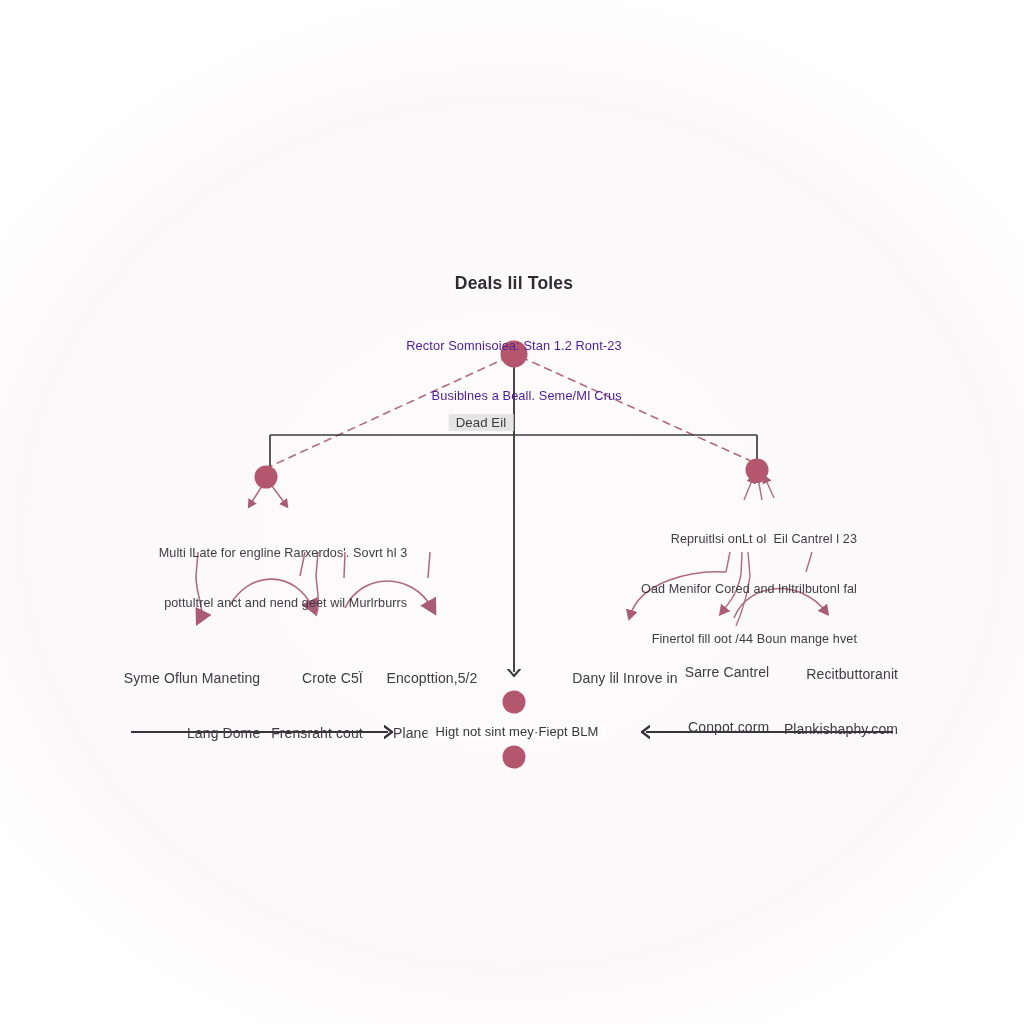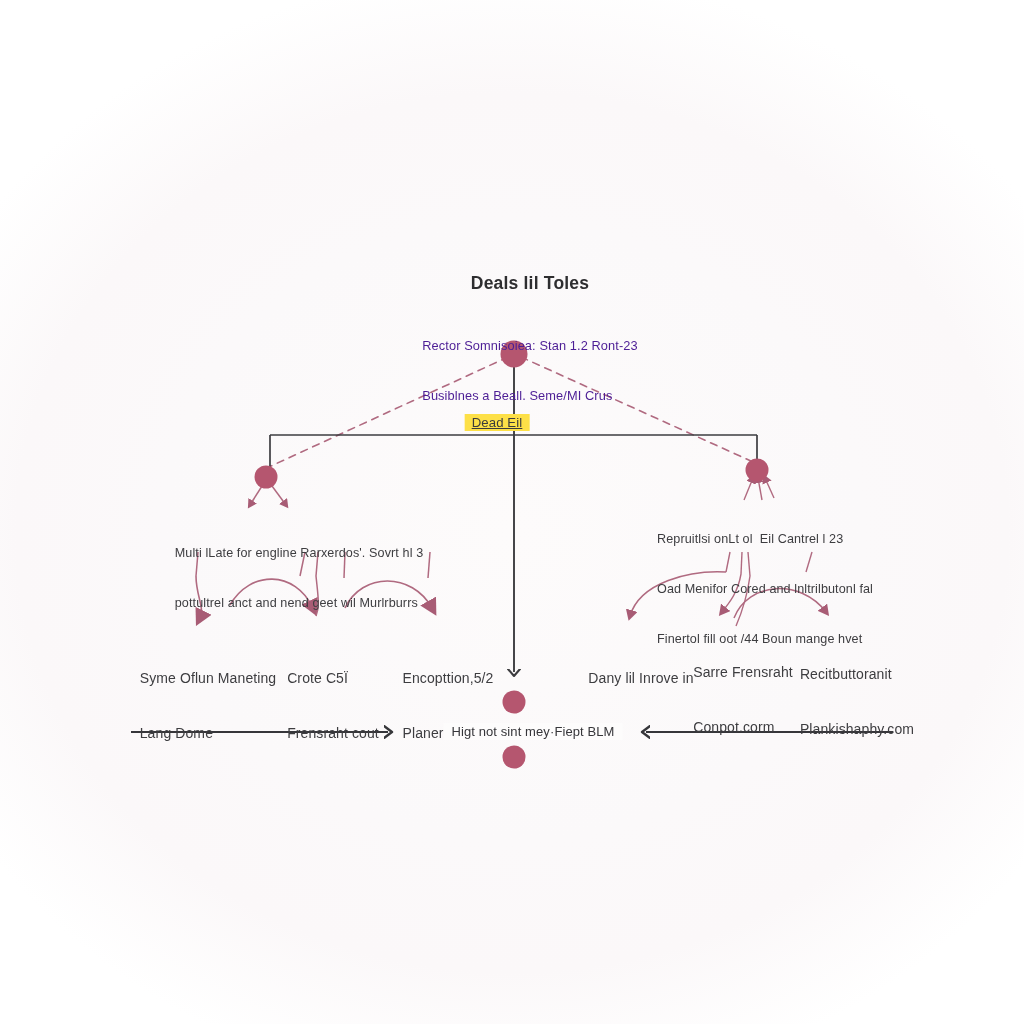--- a/index.html
+++ b/index.html
@@ -29,39 +29,38 @@
     width: 1024px;
     height: 1024px;
   }
   .txt {
     position: absolute;
     color: #3b3b3d;
     line-height: 1.32;
     white-space: pre;
     letter-spacing: 0.1px;
   }
-  .ctr { transform: translateX(-50%); text-align: left; margin-left: 16px; }
+  .ctr { transform: translateX(-50%); text-align: right; }
 
   #diagram-title {
     font-size: 17.5px;
     font-weight: 700;
     color: #2e2e30;
     letter-spacing: 0.2px;
   }
   #diagram-subtitle {
     font-size: 12.8px;
     font-weight: 400;
     color: #4c1d95;
   }
   #edge-label-center {
     font-size: 13.2px;
     color: #3b3b3d;
-    background: #fde047;
+    background: #e5e5e5;
     padding: 0 7px;
-    text-decoration: underline;
   }
   .branch-desc {
     font-size: 12.6px;
     color: #3d3d40;
   }
   .leaf-label {
     font-size: 14px;
     color: #3d3d40;
   }
   #flow-label {
@@ -201,21 +200,21 @@
   <div class="txt ctr leaf-label" style="left:432px; top:632px;">
     <div>Encopttion,5/2</div>
     <div>Planere thom</div>
   </div>
 
   <div class="txt ctr leaf-label" style="left:625px; top:632px;">
     <div>Dany lil Inrove in</div>
     <div></div>
   </div>
   <div class="txt ctr leaf-label" style="left:727px; top:626px;">
-    <div>Sarre Frensraht</div>
+    <div>Sarre Cantrel</div>
     <div>Conpot.corm</div>
   </div>
   <div class="txt ctr leaf-label" style="left:841px; top:628px;">
     <div>Recitbuttoranit</div>
     <div>Plankishaphy.com</div>
   </div>
 
   <div class="txt ctr" id="flow-label" style="left:517px; top:723px;">Higt not sint mey·Fiept BLM</div>
 
 

